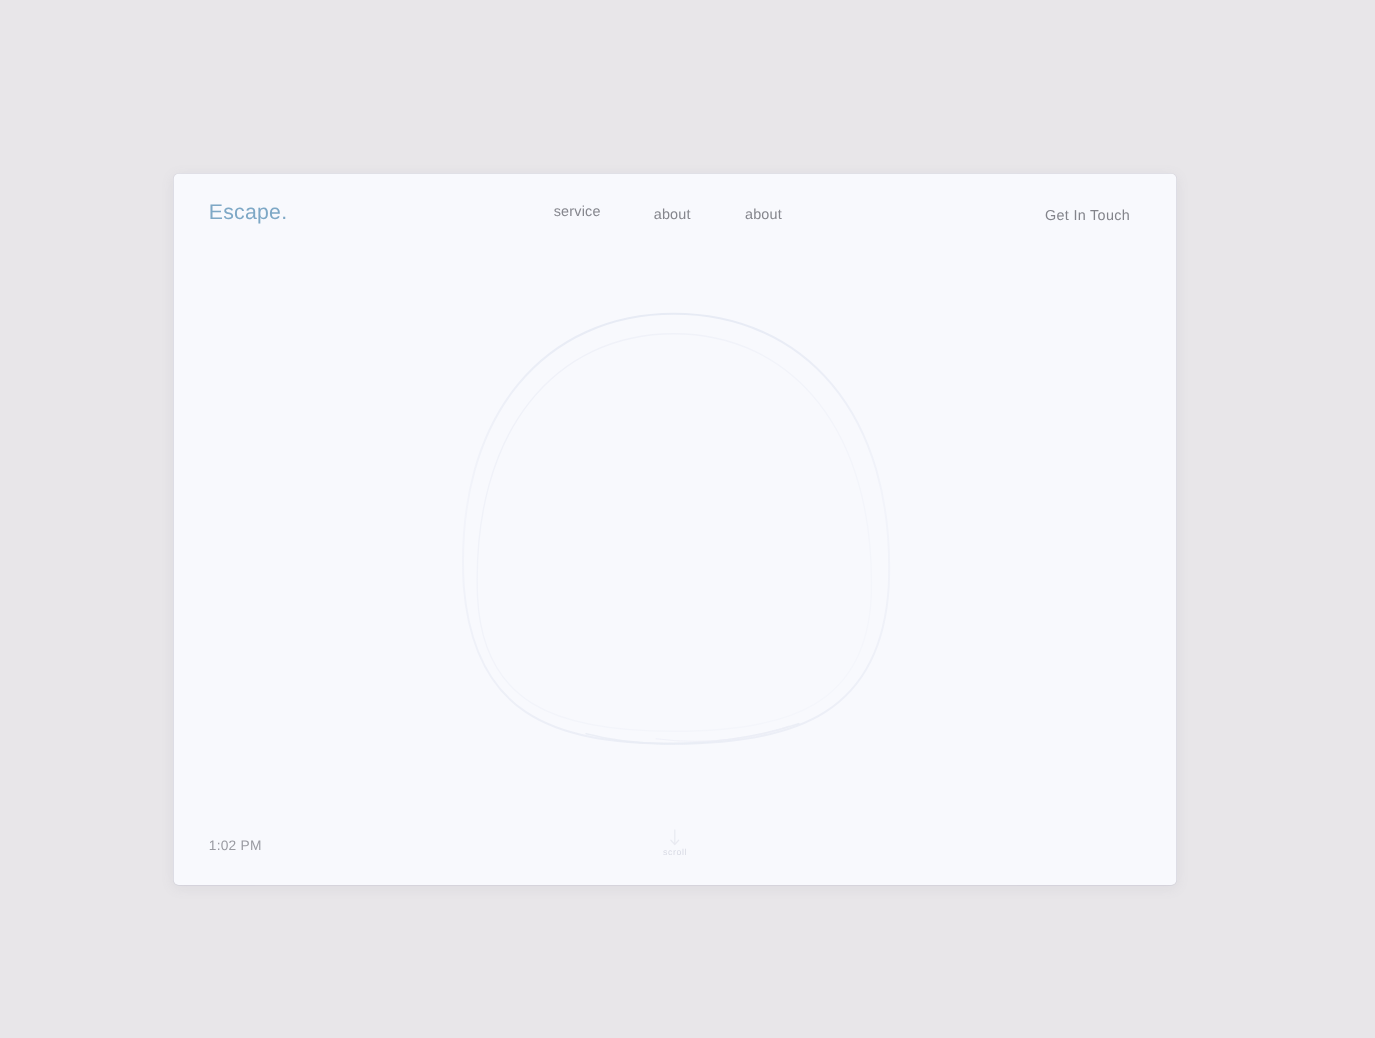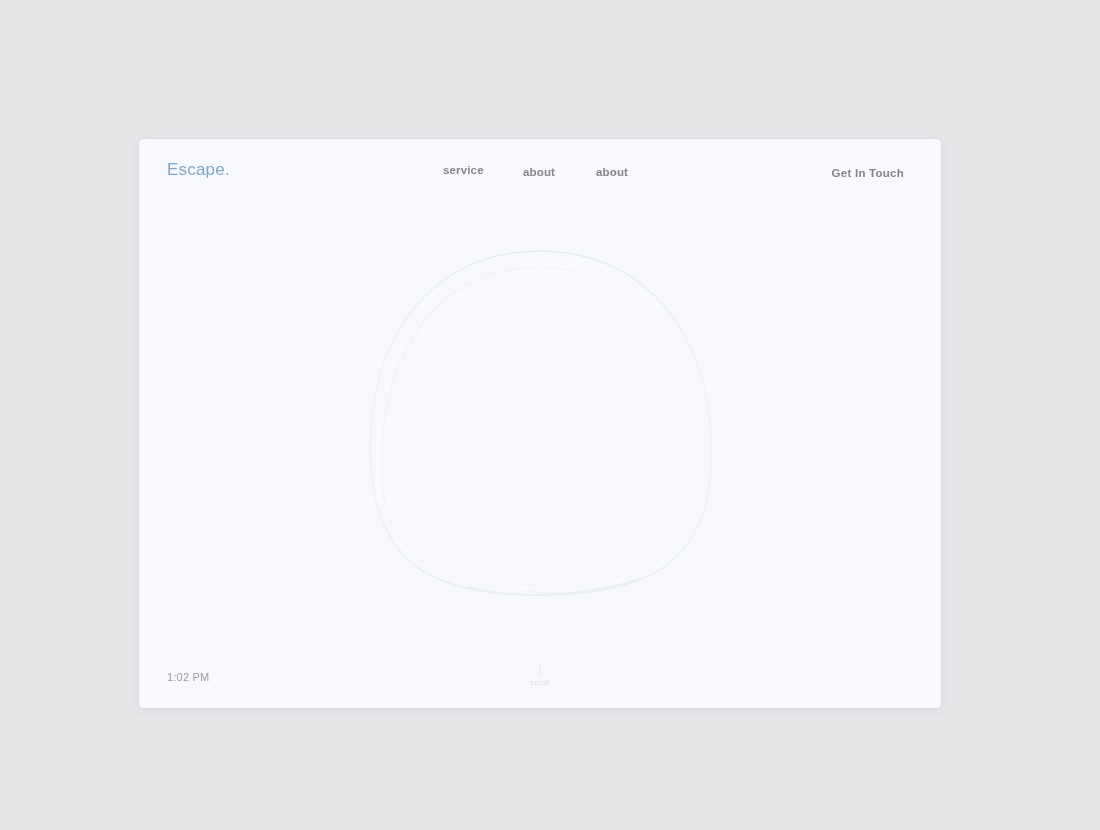--- a/index.html
+++ b/index.html
@@ -69,35 +69,35 @@
     position: absolute;
     left: 297px;
     top: 25px;
     width: 210px;
     height: 22px;
   }
 
   .nav-link {
     position: absolute;
     font-size: 11.5px;
-    font-weight: 700;
+    font-weight: 400;
     color: #85868d;
     letter-spacing: 0.15px;
     white-space: nowrap;
   }
   .nav-link.n0 { left: 7px;   top: 0px; }
   .nav-link.n1 { left: 87px;  top: 2px; }
   .nav-link.n2 { left: 160px; top: 2px; }
 
   #cta-link {
     position: absolute;
     right: 37px;
     top: 28px;
     font-size: 11.5px;
-    font-weight: 700;
+    font-weight: 400;
     color: #83848b;
     letter-spacing: 0.25px;
     white-space: nowrap;
     margin-left: 40px;
   }
 
   
   #hero {
     position: absolute;
     left: 0;

